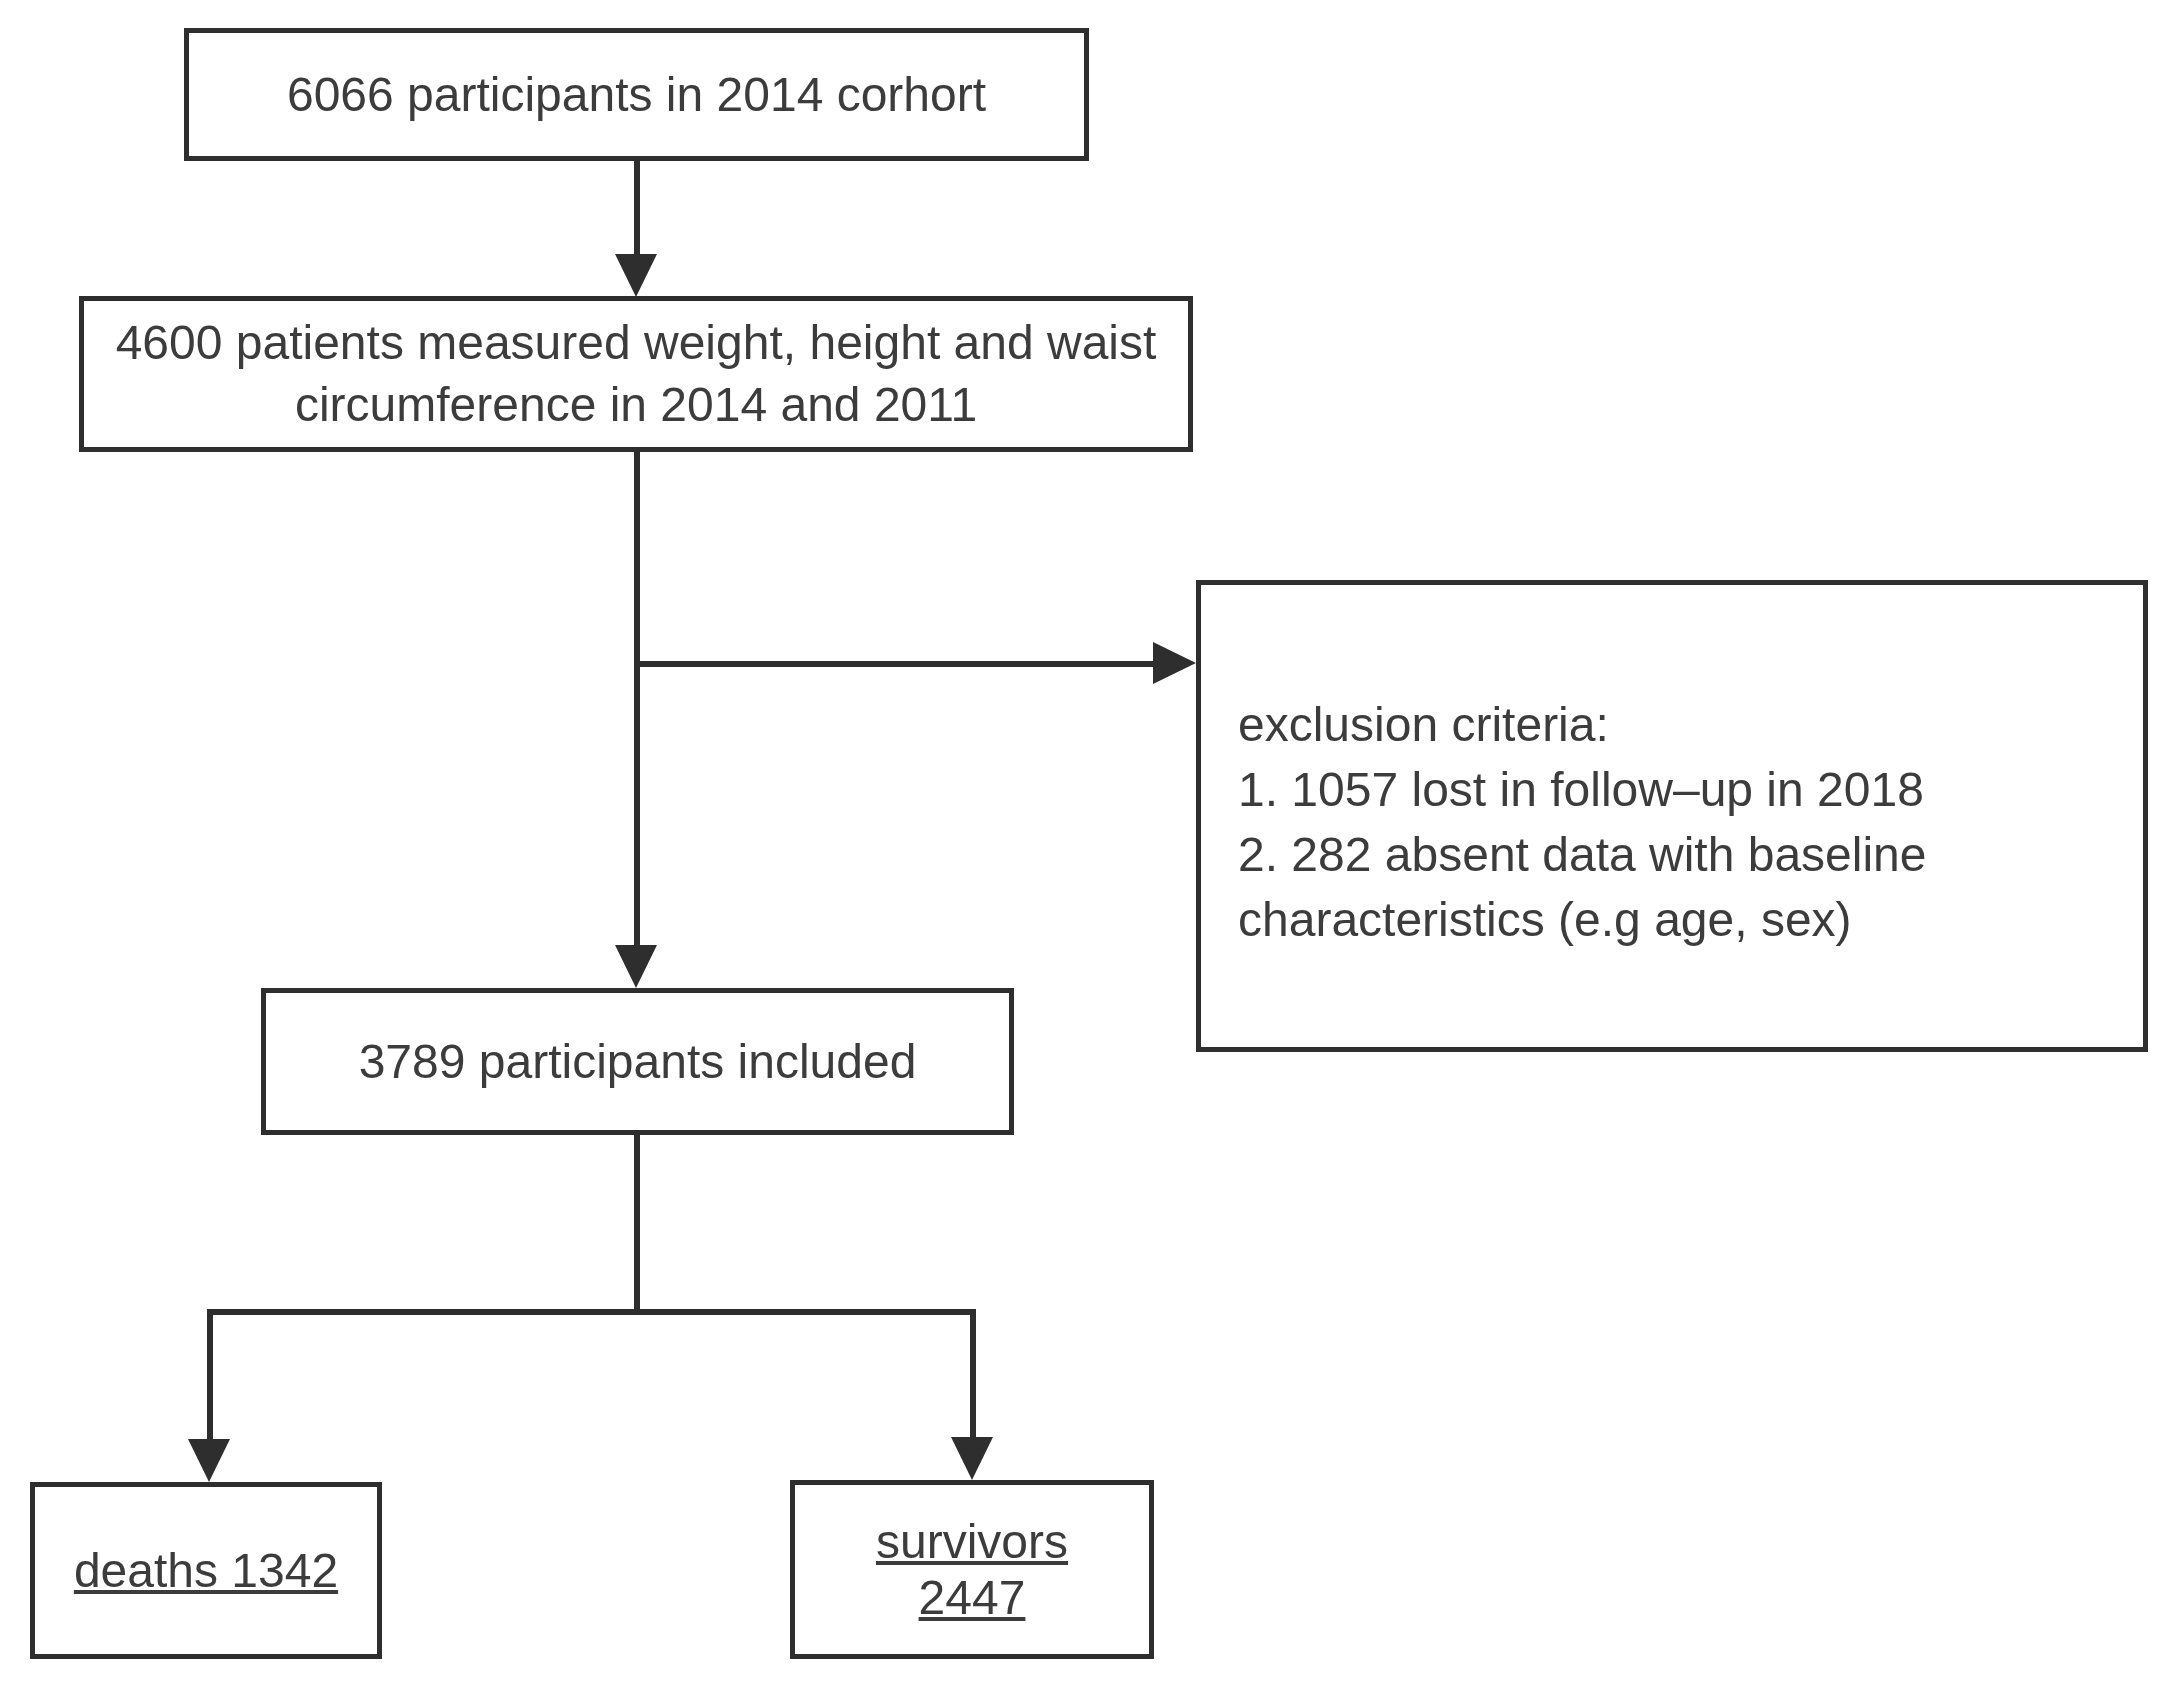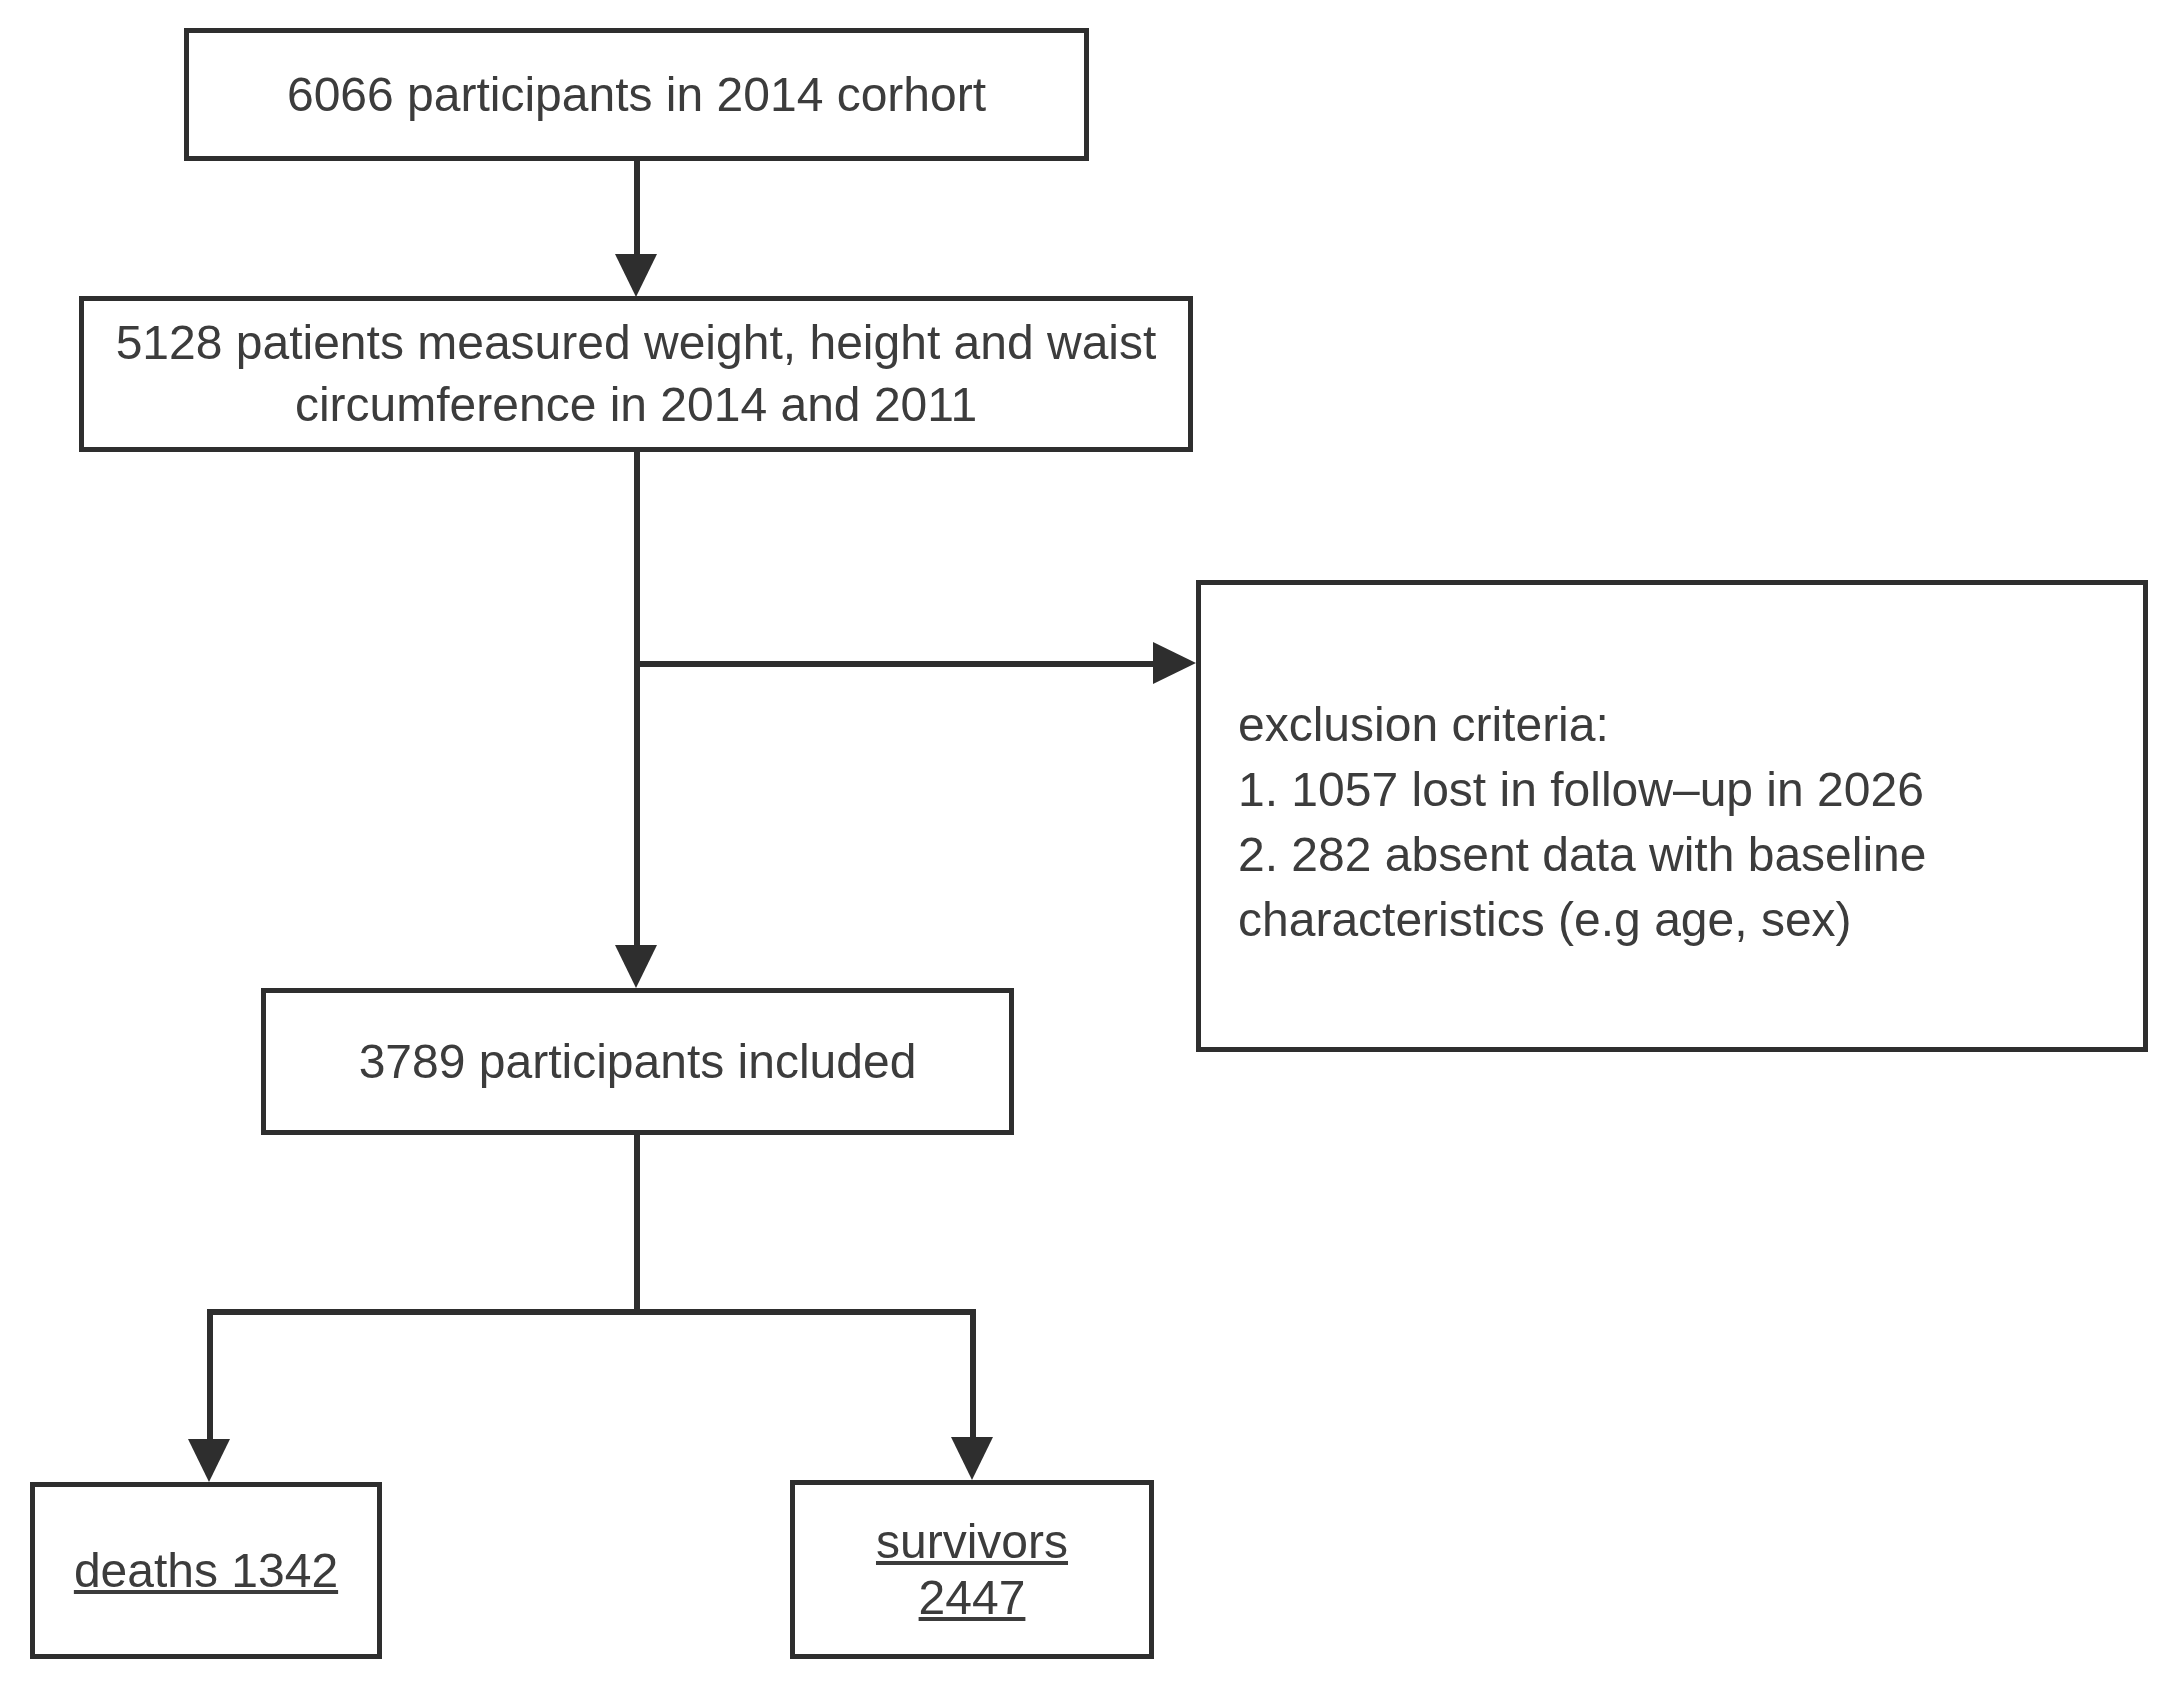--- a/index.html
+++ b/index.html
@@ -76,33 +76,33 @@
 <div class="canvas">
 
   <div class="node node--cohort">
     <span class="txt">6066 participants in 2014 corhort</span>
   </div>
 
   <div class="connector connector--v" style="left:634px;top:161px;height:97px;"></div>
   <div class="arrowhead arrowhead--down" style="left:615px;top:254px;"></div>
 
   <div class="node node--measured">
-    <span class="txt">5128 patients measured weight, height and waist</span>
+    <span class="txt">4600 patients measured weight, height and waist</span>
     <span class="txt">circumference in 2014 and 2011</span>
   </div>
 
   <div class="connector connector--v" style="left:634px;top:452px;height:496px;"></div>
   <div class="arrowhead arrowhead--down" style="left:615px;top:945px;"></div>
 
   <div class="connector connector--h" style="left:634px;top:661px;width:522px;"></div>
   <div class="arrowhead arrowhead--right" style="left:1153px;top:642px;"></div>
 
   <div class="node node--exclusion">
     <span class="txt">exclusion criteria:</span>
-    <span class="txt">1. 1057 lost in follow–up in 2026</span>
+    <span class="txt">1. 1057 lost in follow–up in 2018</span>
     <span class="txt">2. 282 absent data with baseline</span>
     <span class="txt">characteristics (e.g age, sex)</span>
   </div>
 
   <div class="node node--included">
     <span class="txt">3789 participants included</span>
   </div>
 
   <div class="connector connector--v" style="left:634px;top:1135px;height:180px;"></div>
   <div class="connector connector--h" style="left:207px;top:1309px;width:768px;"></div>

